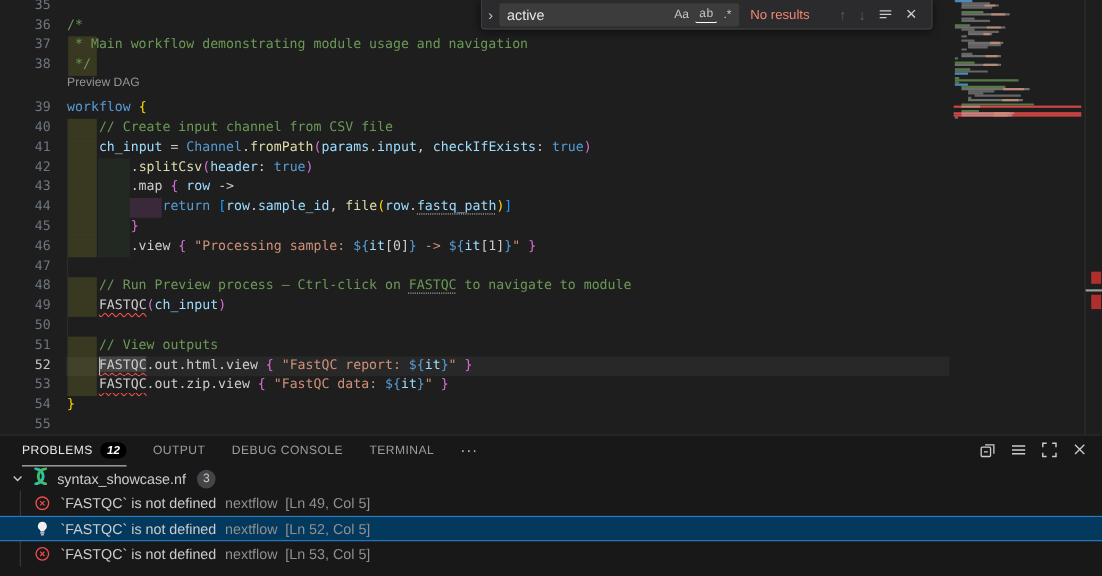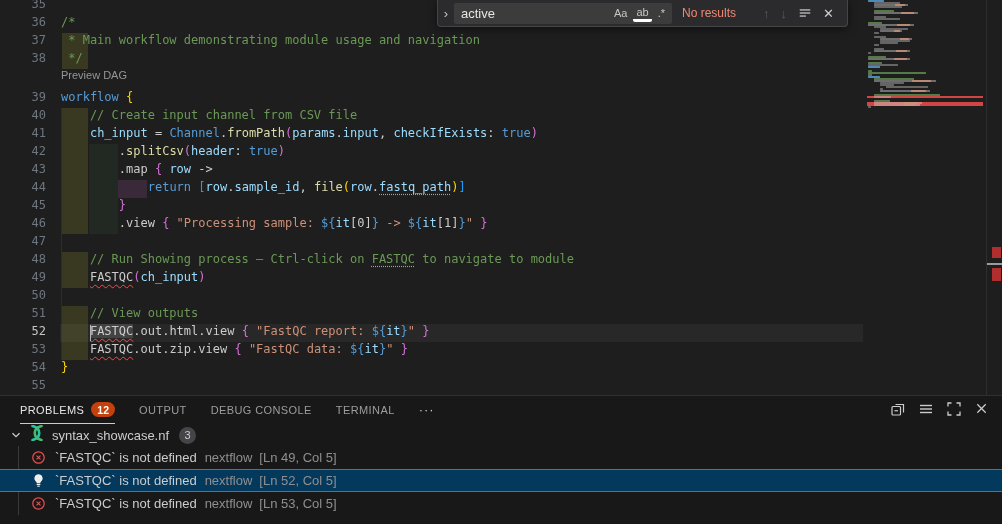--- a/index.html
+++ b/index.html
@@ -35,41 +35,41 @@
   
   .find { position:absolute; left:437px; top:0; width:411px; height:27px; background:#2b2b2d;
           border:1px solid #454545; border-top:none; border-radius:0 0 4px 4px;
           box-shadow:0 2px 8px rgba(0,0,0,0.5); display:flex; align-items:center; z-index:30; }
   .find .toggle { width:16px; text-align:center; color:#c5c5c5; font-size:13px; cursor:pointer; }
   .find-input { display:flex; align-items:center; width:218px; height:21px; background:#3c3c3c;
                 border-radius:2px; padding:0 4px 0 7px; }
   .find-input .q { color:#e6e6e6; font:13px "Liberation Sans", sans-serif; flex:1; }
   .fopt { color:#c5c5c5; font:11px "Liberation Sans", sans-serif; padding:1px 3px; margin-left:3px;
           border-radius:2px; cursor:pointer; }
-  .fopt.ww { border-bottom:3px solid #ffffff; }
+  .fopt.ww { border-bottom:1px solid #ffffff;font-family:Liberation Mono, monospace; }
   .find .status { color:#f48771; font:12px "Liberation Sans", sans-serif; margin-left:10px; min-width:70px; }
   .fbtn { color:#cccccc; font-size:13px; margin-left:11px; cursor:pointer; }
   .fbtn.dis { color:#5f5f5f; }
   .fbtn.sel-icon svg { display:block; }
   
   .minimap { position:absolute; left:866px; top:0; width:120px; height:395px; }
   .mrow { position:absolute; height:1.6px; border-radius:0.5px; }
   .merr { position:absolute; left:1px; width:116px; height:2.4px; background:rgba(241,76,76,0.85); }
   .ruler { position:absolute; left:986px; top:0; width:16px; height:395px; border-left:1px solid #2e2e2e; }
   .rmark { position:absolute; }
   
   .panel { position:absolute; left:0; top:395px; width:1002px; height:129px; background:#181818;
            border-top:1px solid #2f2f2f; }
   .phead { position:relative; height:28px; }
   .ptabs { display:flex; align-items:stretch; height:28px; padding-left:20px; }
   .ptab { display:flex; align-items:center; margin-right:24px; color:#9d9d9d; cursor:pointer;
           font:11px "Liberation Sans", sans-serif; letter-spacing:0.4px; border-bottom:1px solid transparent; }
   .ptab.active { color:#e7e7e7; border-bottom-color:#cccccc; }
-  .ptab .badge { margin-left:7px; background:#c2410c; color:#ffffff; font-size:10.5px; font-weight:bold;
-                 border-radius:9px; padding:1.5px 6px; letter-spacing:0; }
+  .ptab .badge { margin-left:7px; background:#000000; color:#ffffff; font-size:10.5px; font-weight:bold;
+                 border-radius:9px; padding:1.5px 6px; letter-spacing:0;font-style:italic; }
   .ptab.more { font-size:13px; letter-spacing:1px; color:#cccccc; }
   .pfilter { position:absolute; left:487px; top:3px; width:391px; height:22px; background:#313131;
              border-radius:2px; display:flex; align-items:center; padding:0 2px 0 8px; }
   .pfilter input { flex:1; background:transparent; border:none; outline:none; color:#cccccc;
                    font:12px "Liberation Sans", sans-serif; min-width:0; }
   .pfilter input::placeholder { color:#8f8f8f; }
   .fbadge { background:#45474b; color:#ffffff; font:12px "Liberation Sans", sans-serif;
             padding:1.5px 7px; border-radius:2px; white-space:nowrap; margin-right:5px; }
   .funnel { width:25px; height:20px; background:#0078d4; border-radius:3px; display:flex;
             align-items:center; justify-content:center; cursor:pointer; flex:none; }
@@ -173,21 +173,21 @@
         </div>
         <div class="cl" style="top: 234px;">
           <div class="iguide"></div>
           <div class="gut">47</div>
           <div class="code"></div>
         </div>
         <div class="cl" style="top: 252px;">
           <div class="iguide"></div>
           <div class="strip l1"></div>
           <div class="gut">48</div>
-          <div class="code"><span class="s-cmt">    // Run Showing process — Ctrl-click on </span><span class="s-cmt u-dots">FASTQC</span><span class="s-cmt"> to navigate to module</span></div>
+          <div class="code"><span class="s-cmt">    // Run Preview process — Ctrl-click on </span><span class="s-cmt u-dots">FASTQC</span><span class="s-cmt"> to navigate to module</span></div>
         </div>
         <div class="cl" style="top: 270px;">
           <div class="iguide"></div>
           <div class="strip l1"></div>
           <div class="gut">49</div>
           <div class="code"><span class="s-txt">    </span><span class="s-txt u-err">FASTQC</span><span class="s-b2">(</span><span class="s-var">ch_input</span><span class="s-b2">)</span></div>
         </div>
         <div class="cl" style="top: 288px;">
           <div class="iguide"></div>
           <div class="gut">50</div>

